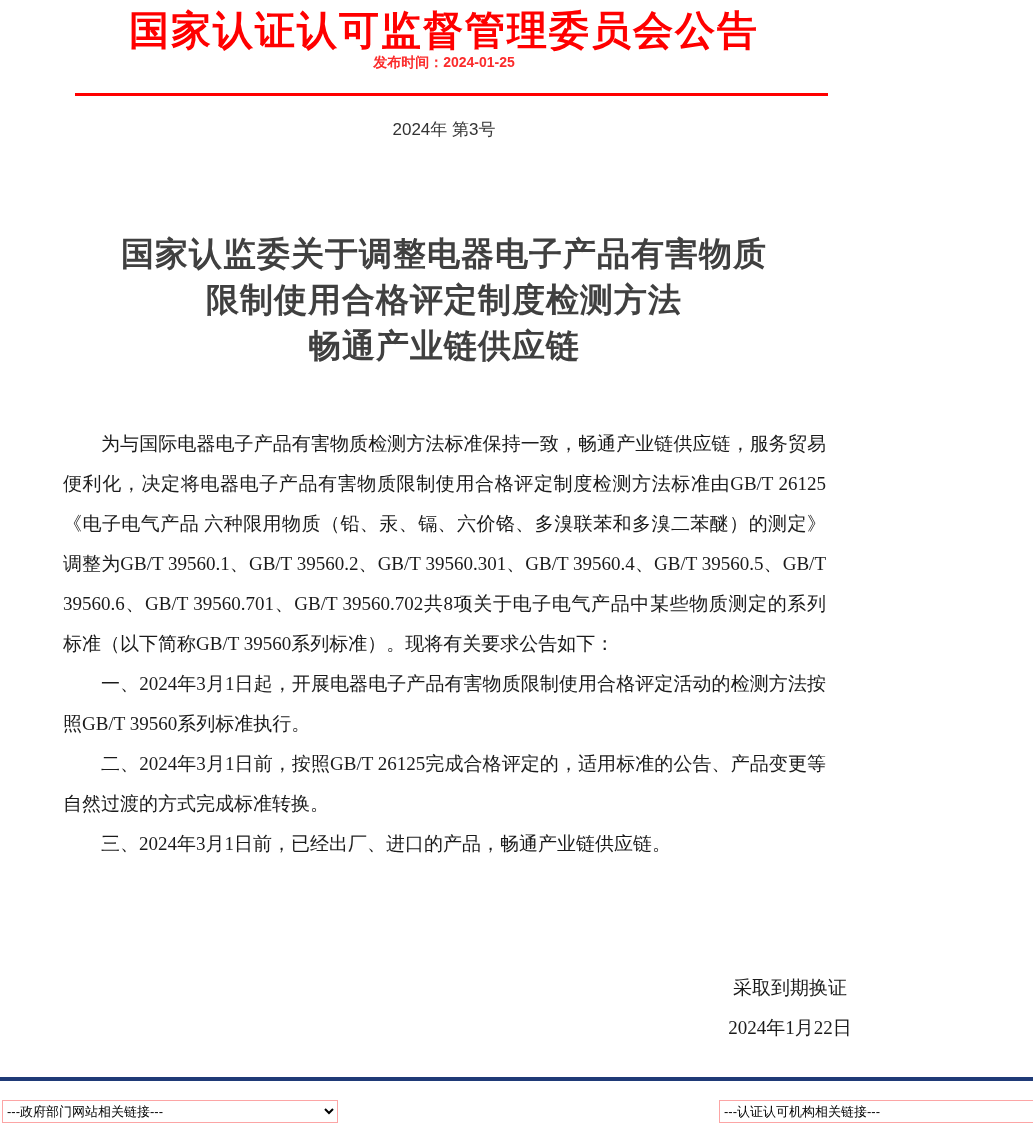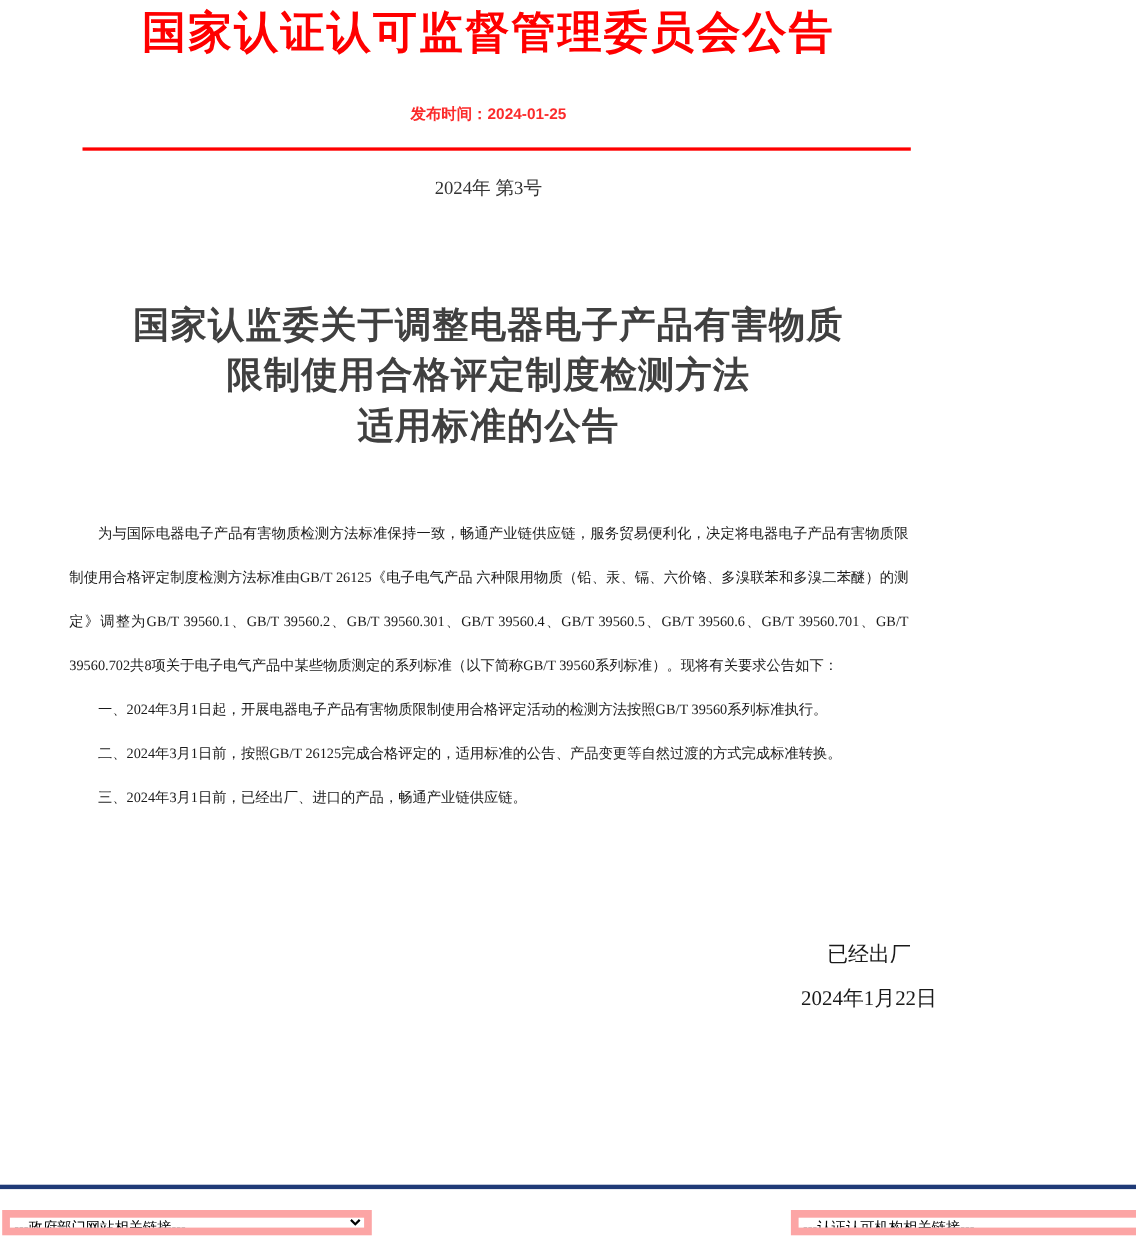--- a/index.html
+++ b/index.html
@@ -22,58 +22,57 @@
     padding-top: 6px;
     text-align: center;
     color: #ff0000;
     font-family: "Liberation Sans", sans-serif;
     font-weight: bold;
     font-size: 40px;
     line-height: 48px;
     letter-spacing: 2px;
   }
   .publish-date {
-    margin-top: 41px;
     text-align: center;
     color: #fb2b2b;
     font-weight: bold;
     font-size: 14px;
     line-height: 16px;
   }
   .red-divider {
     margin: 23px 60px 0 75px;
     height: 3px;
     background: #ff0000;
     border: none;
   }
   .issue-number {
     margin-top: 23px;
     text-align: center;
     color: #333333;
-    font-family: Liberation Serif, serif;
+    font-family: Liberation Sans, sans-serif;
     font-size: 17px;
     line-height: 22px;
   }
   
   .doc-title {
     margin-top: 90px;
     text-align: center;
     color: #404040;
     font-family: "Liberation Sans", sans-serif;
     font-weight: bold;
     font-size: 33px;
     line-height: 46px;
   }
   .doc-title div { letter-spacing: 1px; }
   
   .doc-body {
     margin: 55px 62px 0 63px;
     font-family: "Liberation Serif", "DejaVu Serif", serif;
     color: #1a1a1a;
-    font-size: 13px;
+    font-size: 19px;
     line-height: 40px;
     text-align: justify;
   }
   .doc-body p { text-indent: 2em; }
   
   .signature {
     margin-top: 104px;
     margin-left: 630px;
     width: 320px;
     text-align: center;
@@ -98,21 +97,21 @@
   .footer-selects { position: relative; height: 47px; }
   .link-select {
     position: absolute;
     top: 19px;
     height: 23px;
     width: 336px;
     font-family: "Liberation Sans", sans-serif;
     font-size: 13px;
     color: #000000;
     background: #ffffff;
-    border: 7px solid #fca5a5;
+    border: 1px solid #fca5a5;
   }
   .select-1 { left: 2px; }
   .select-2 { left: 361px; }
   .select-3 { left: 719px; }
 </style>
 </head>
 <body>
 
 <div class="page">
 
@@ -120,32 +119,32 @@
 
   <div class="publish-date">发布时间：2024-01-25</div>
 
   <hr class="red-divider">
 
   <div class="issue-number">2024年 第3号</div>
 
   <div class="doc-title">
     <div>国家认监委关于调整电器电子产品有害物质</div>
     <div>限制使用合格评定制度检测方法</div>
-    <div>适用标准的公告</div>
+    <div>畅通产业链供应链</div>
   </div>
 
   <div class="doc-body">
     <p>为与国际电器电子产品有害物质检测方法标准保持一致，畅通产业链供应链，服务贸易便利化，决定将电器电子产品有害物质限制使用合格评定制度检测方法标准由GB/T 26125《电子电气产品 六种限用物质（铅、汞、镉、六价铬、多溴联苯和多溴二苯醚）的测定》调整为GB/T 39560.1、GB/T 39560.2、GB/T 39560.301、GB/T 39560.4、GB/T 39560.5、GB/T 39560.6、GB/T 39560.701、GB/T 39560.702共8项关于电子电气产品中某些物质测定的系列标准（以下简称GB/T 39560系列标准）。现将有关要求公告如下：</p>
     <p>一、2024年3月1日起，开展电器电子产品有害物质限制使用合格评定活动的检测方法按照GB/T 39560系列标准执行。</p>
     <p>二、2024年3月1日前，按照GB/T 26125完成合格评定的，适用标准的公告、产品变更等自然过渡的方式完成标准转换。</p>
     <p>三、2024年3月1日前，已经出厂、进口的产品，畅通产业链供应链。</p>
   </div>
 
   <div class="signature">
-    <div>已经出厂</div>
+    <div>采取到期换证</div>
     <div>2024年1月22日</div>
   </div>
 
   <div class="footer">
     <hr class="navy-divider">
     <div class="footer-selects">
       <select class="link-select select-1">
         <option>---政府部门网站相关链接---</option>
       </select>
       <select class="link-select select-3">

